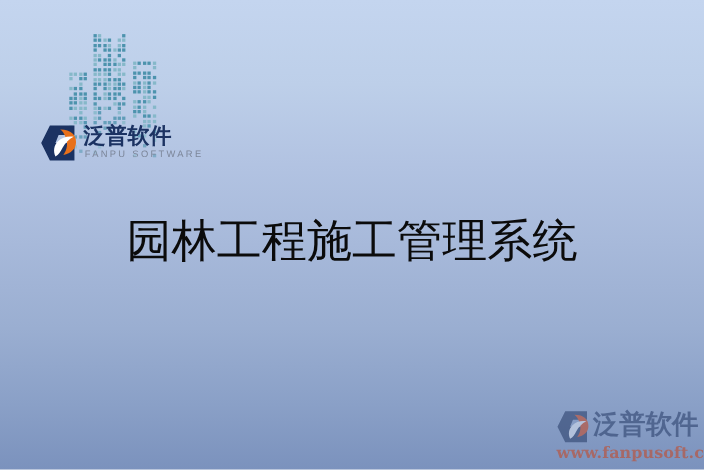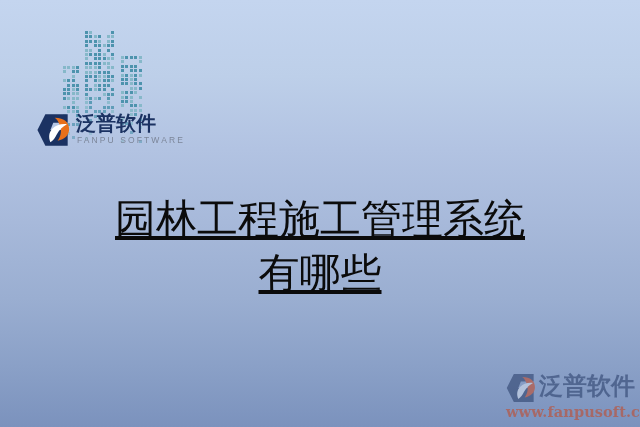--- a/index.html
+++ b/index.html
@@ -86,21 +86,20 @@
     font-family: "DejaVu Serif", serif;
     font-size: 41px;
     line-height: 54px;
     font-weight: 400;
     color: #0b0b0b;
     letter-spacing: 0px;
   }
   #headline .line {
     display: block;
     white-space: nowrap;
-    text-decoration: underline;
   }
 
   
   #watermark {
     position: absolute;
     left: 505px;
     top: 370px;
     width: 132px;
     height: 50px;
     opacity: 0.55;
@@ -361,21 +360,20 @@
         <path d="M52,16 C80,16 92,30 92,48 C92,64 80,76 60,80 C70,66 72,50 66,36 C62,26 58,20 52,16 Z" fill="#e8701a"></path>
         <path d="M40,84 C34,70 36,56 46,46 C56,36 70,32 86,34 C74,40 64,50 58,62 C53,72 48,80 40,84 Z" fill="#ffffff"></path>
       </svg>
     </span>
     <span class="cn">泛普软件</span>
     <span class="en">FANPU SOFTWARE</span>
   </div>
 
   <div id="headline">
     <span class="line">园林工程施工管理系统</span>
-    <span class="line">有哪些</span>
   </div>
 
   <div id="watermark">
     <span class="mark">
       <svg viewBox="0 0 100 100" width="33" height="32" aria-hidden="true">
         <polygon points="26,6 88,6 88,30 48,30 40,50 88,50 88,94 26,94 4,50" fill="#253a66"></polygon>
         <path d="M52,16 C80,16 92,30 92,48 C92,64 80,76 60,80 C70,66 72,50 66,36 C62,26 58,20 52,16 Z" fill="#c8451f"></path>
         <path d="M40,84 C34,70 36,56 46,46 C56,36 70,32 86,34 C74,40 64,50 58,62 C53,72 48,80 40,84 Z" fill="#d9e2f0"></path>
       </svg>
     </span>

